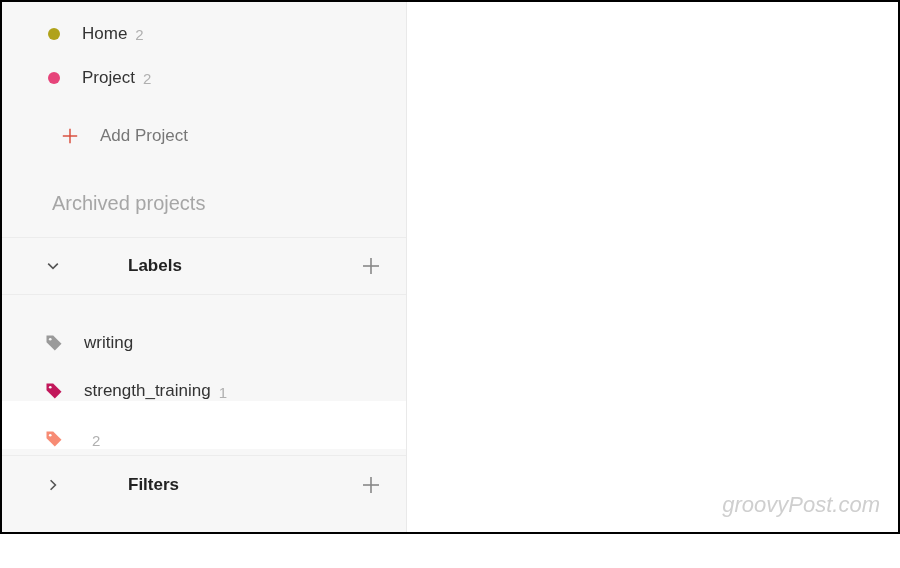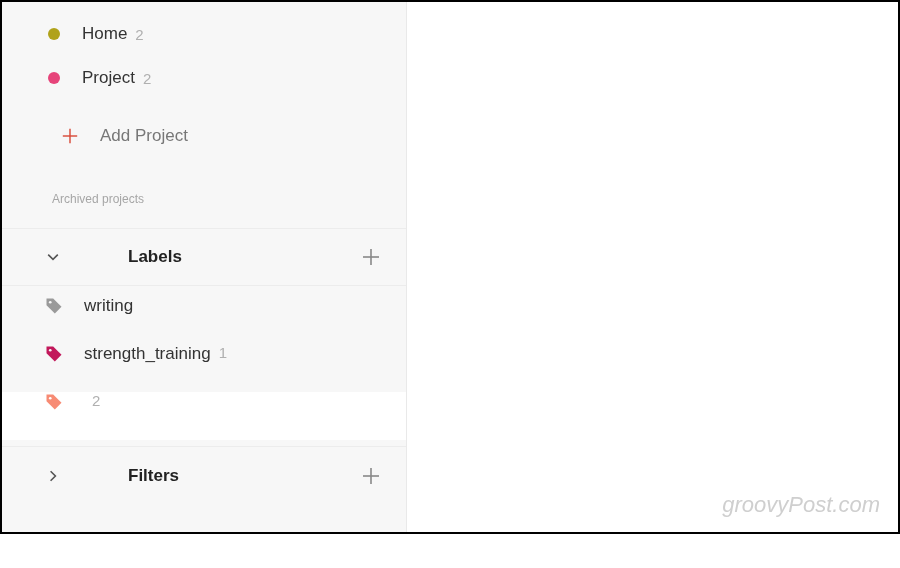--- a/index.html
+++ b/index.html
@@ -27,38 +27,38 @@
   .add-project {
     display: flex; align-items: center; height: 44px; padding-left: 58px; cursor: pointer;
     margin-top: 14px; color: #777;
   }
   .plus-red {
     width: 20px; height: 20px; margin-right: 20px; display: flex; align-items: center; justify-content: center;
   }
   .plus-red svg { stroke: #d84b3a; stroke-width: 1.6; }
 
   .archived {
-    padding: 34px 0 22px 50px; color: #a6a6a6; font-size: 12px; cursor: pointer;
+    padding: 34px 0 22px 50px; color: #a6a6a6; font-size: 20px; cursor: pointer;
   }
 
   .section-header {
     display: flex; align-items: center; height: 58px; padding: 0 24px 0 42px;
     border-top: 1px solid #ececec; border-bottom: 1px solid #ececec;
     font-weight: 700; color: #222; cursor: pointer; gap: 44px;
   }
   .section-header.filters { border-bottom: none; }
   .chev { width: 18px; height: 18px; margin-right: 22px; display:flex; align-items:center; justify-content:center; }
   .chev svg { stroke: #555; stroke-width: 2; fill: none; }
   .sec-title { flex: 1; }
   .plus-grey { width: 22px; height: 22px; display:flex; align-items:center; justify-content:center; }
   .plus-grey svg { stroke: #888; stroke-width: 1.6; }
 
   .label-list { padding: 10px 0 6px 0; }
   .label-item {
-    display: flex; align-items: flex-start; height: 48px; padding-left: 42px; cursor: pointer;
+    display: flex; align-items: flex-end; height: 48px; padding-left: 42px; cursor: pointer;
   }
   .label-item.selected { background: #fff; font-weight: 700; color: #222; }
   .tag-ic { width: 20px; height: 20px; margin-right: 20px; display:flex; align-items:center; justify-content:center; }
 
   .watermark {
     position: absolute; right: 18px; bottom: 14px; color: #cfcfcf; font-size: 22px;
     font-family: Liberation Sans, sans-serif; font-style: italic;
     pointer-events: none; user-select: none;
   }
 </style>

